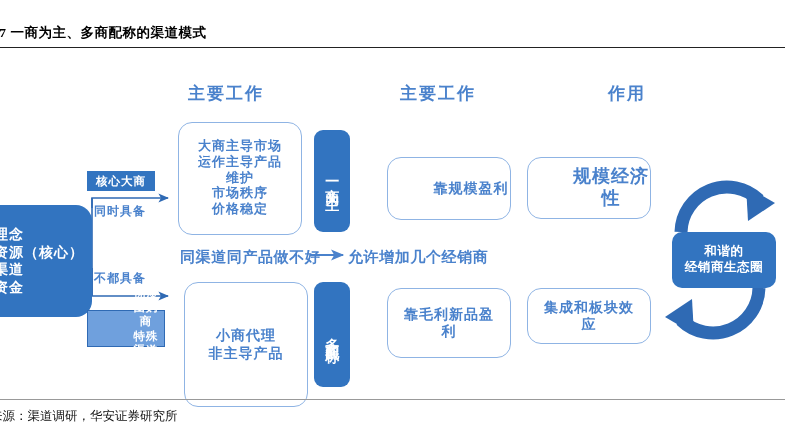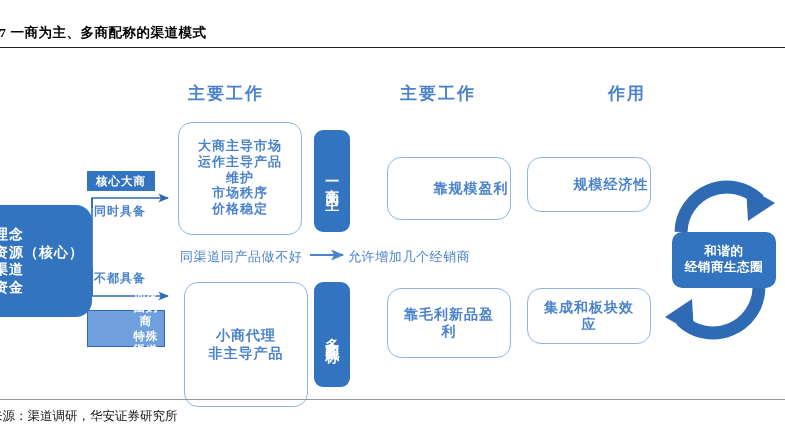--- a/index.html
+++ b/index.html
@@ -56,21 +56,21 @@
     background:#3274c0;color:#fff;font-weight:bold;
     display:flex;align-items:center;justify-content:center;text-align:center;
     line-height:1.22;letter-spacing:1px;font-size:11.5px;
   }
   .tag.light{background:#6fa0dd;border:1.4px solid #2f6ab4;padding-left:40px;}
   .conn-label{
     position:absolute;font-size:12px;color:#4a82cc;font-weight:bold;
     white-space:nowrap;letter-spacing:1px;
   }
   .mid-note{
-    position:absolute;font-size:13px;color:#4a82cc;font-weight:normal;
+    position:absolute;font-size:15px;color:#4a82cc;font-weight:bold;
     white-space:nowrap;letter-spacing:.6px;
   }
   svg.layer{position:absolute;left:0;top:0;width:785px;height:434px;overflow:visible;pointer-events:none;}
 </style>
 </head>
 <body>
 
 <div id="figure-title">47  一商为主、多商配称的渠道模式</div>
 <div id="title-rule"></div>
 
@@ -119,21 +119,21 @@
 <div class="obox" style="left:178px;top:122px;width:124px;height:113px;font-size:13px;white-space:pre-line;padding:0 4px;font-family:Liberation Mono, monospace;">大商主导市场
 运作主导产品
 维护
 市场秩序
 价格稳定</div>
 
 <div class="fbox vbox" style="left:314px;top:130px;width:36px;height:102px;font-size:14px;">一商为主</div>
 
 <div class="obox" style="left:387px;top:157px;width:124px;height:63px;font-size:14px;">靠规模盈利</div>
 
-<div class="obox" style="left:527px;top:157px;width:124px;height:55px;font-size:14px;">规模经济性</div>
+<div class="obox" style="left:527px;top:157px;width:124px;height:62px;font-size:18px;">规模经济性</div>
 
 <div class="mid-note" style="left:180px;top:248px;">同渠道同产品做不好</div>
 <div class="mid-note" style="left:348px;top:248px;">允许增加几个经销商</div>
 
 <div class="obox" style="left:184px;top:282px;width:124px;height:125px;font-size:14px;white-space:pre-line;padding:0 4px;">小商代理
 非主导产品</div>
 
 <div class="fbox vbox" style="left:314px;top:282px;width:36px;height:105px;font-size:14px;">多商配称</div>
 
 <div class="obox" style="left:387px;top:288px;width:124px;height:70px;font-size:14px;padding:16px 10px;">靠毛利新品盈利</div>

